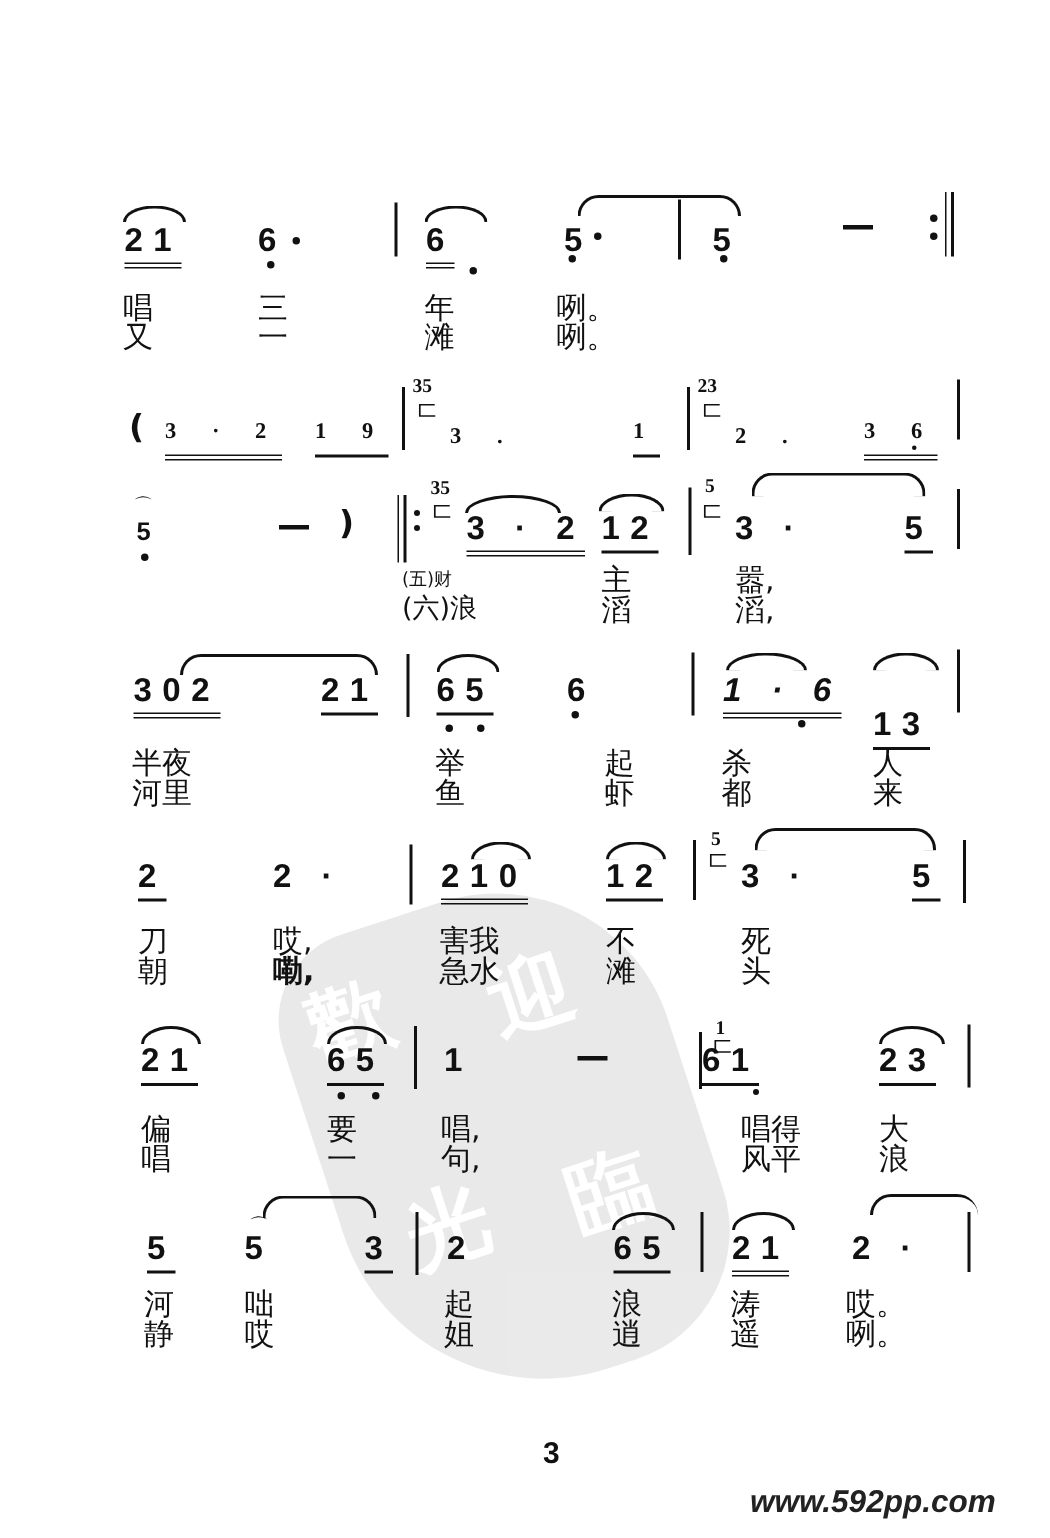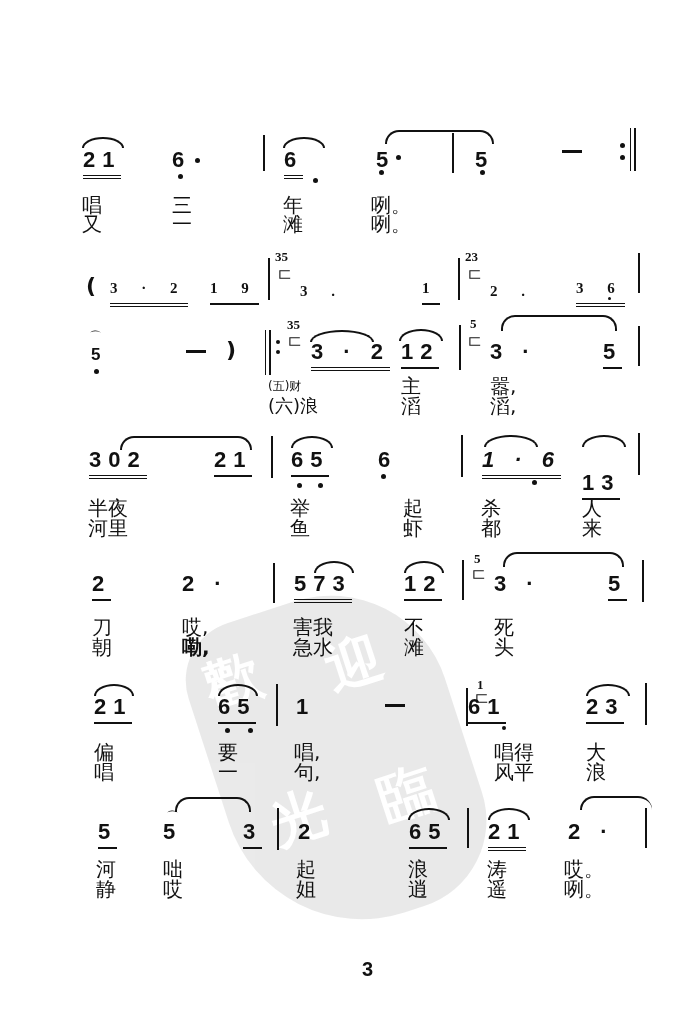--- a/index.html
+++ b/index.html
@@ -154,21 +154,21 @@
     <span class="lyric" style="left:403px;top:516px;">虾</span>
     <span class="lyric" style="left:481px;top:516px;">都</span>
     <span class="lyric" style="left:582px;top:516px;">来</span>
   </div>
 
   <div>
     <span class="tok u1" style="left:92px;top:572px;">2</span>
     <span class="tok" style="left:182px;top:572px;">2 ·</span>
     <div class="bar" style="left:273px;top:563px;height:40px;"></div>
     <div class="slur" style="left:314px;top:561px;width:36px;height:10px;"></div>
-    <span class="tok u2" style="left:294px;top:572px;">573</span>
+    <span class="tok u2" style="left:294px;top:572px;">210</span>
     <div class="slur" style="left:404px;top:561px;width:36px;height:10px;"></div>
     <span class="tok u1" style="left:404px;top:572px;">12</span>
     <div class="bar" style="left:462px;top:560px;height:40px;"></div>
     <span class="grace" style="left:474px;top:552px;">5</span>
     <span class="gmark" style="left:470px;top:566px;">ㄷ</span>
     <div class="tie" style="left:503px;top:552px;width:117px;height:13px;"></div>
     <span class="tok" style="left:494px;top:572px;">3 ·</span>
     <span class="tok u1" style="left:608px;top:572px;">5</span>
     <div class="bar" style="left:642px;top:560px;height:42px;"></div>
 
@@ -240,13 +240,14 @@
     <span class="lyric" style="left:564px;top:857px;">哎。</span>
     <span class="lyric" style="left:96px;top:877px;">静</span>
     <span class="lyric" style="left:163px;top:877px;">哎</span>
     <span class="lyric" style="left:296px;top:877px;">姐</span>
     <span class="lyric" style="left:408px;top:877px;">逍</span>
     <span class="lyric" style="left:487px;top:877px;">遥</span>
     <span class="lyric" style="left:564px;top:877px;">咧。</span>
   </div>
 
   <span class="pagenum">3</span>
+  <span class="site">www.592pp.com</span>
 </div>
 
 </body></html>

